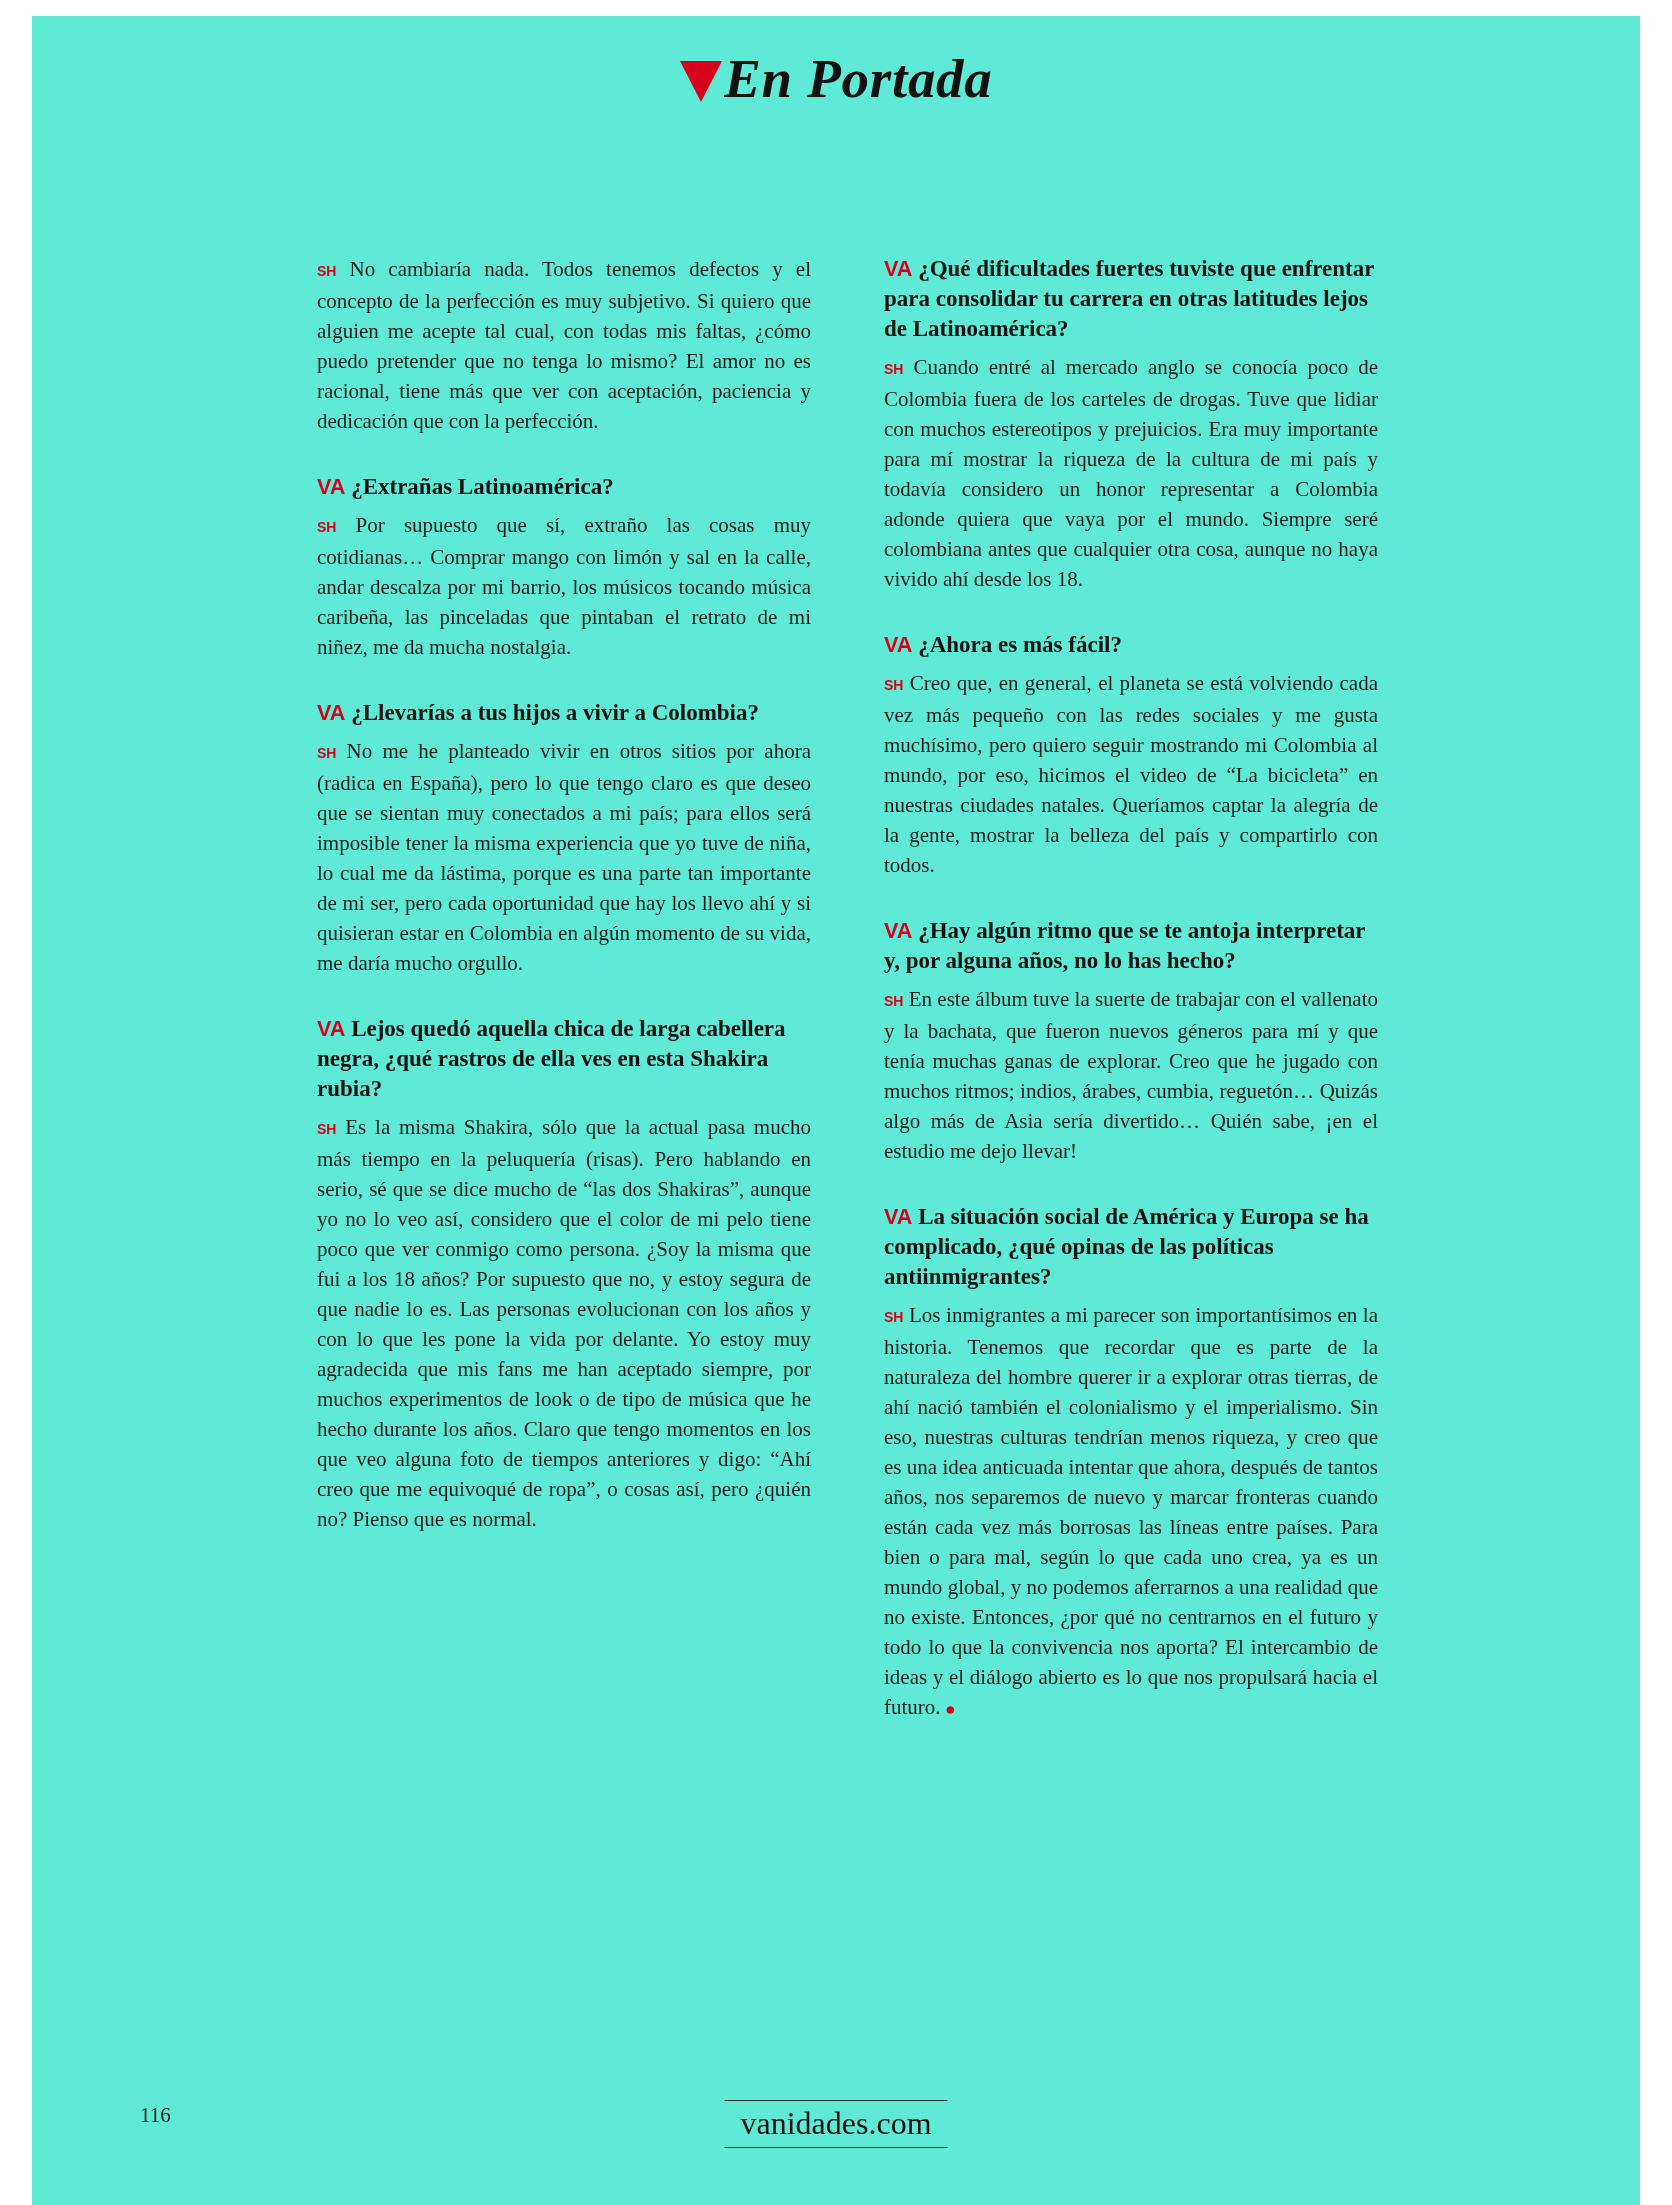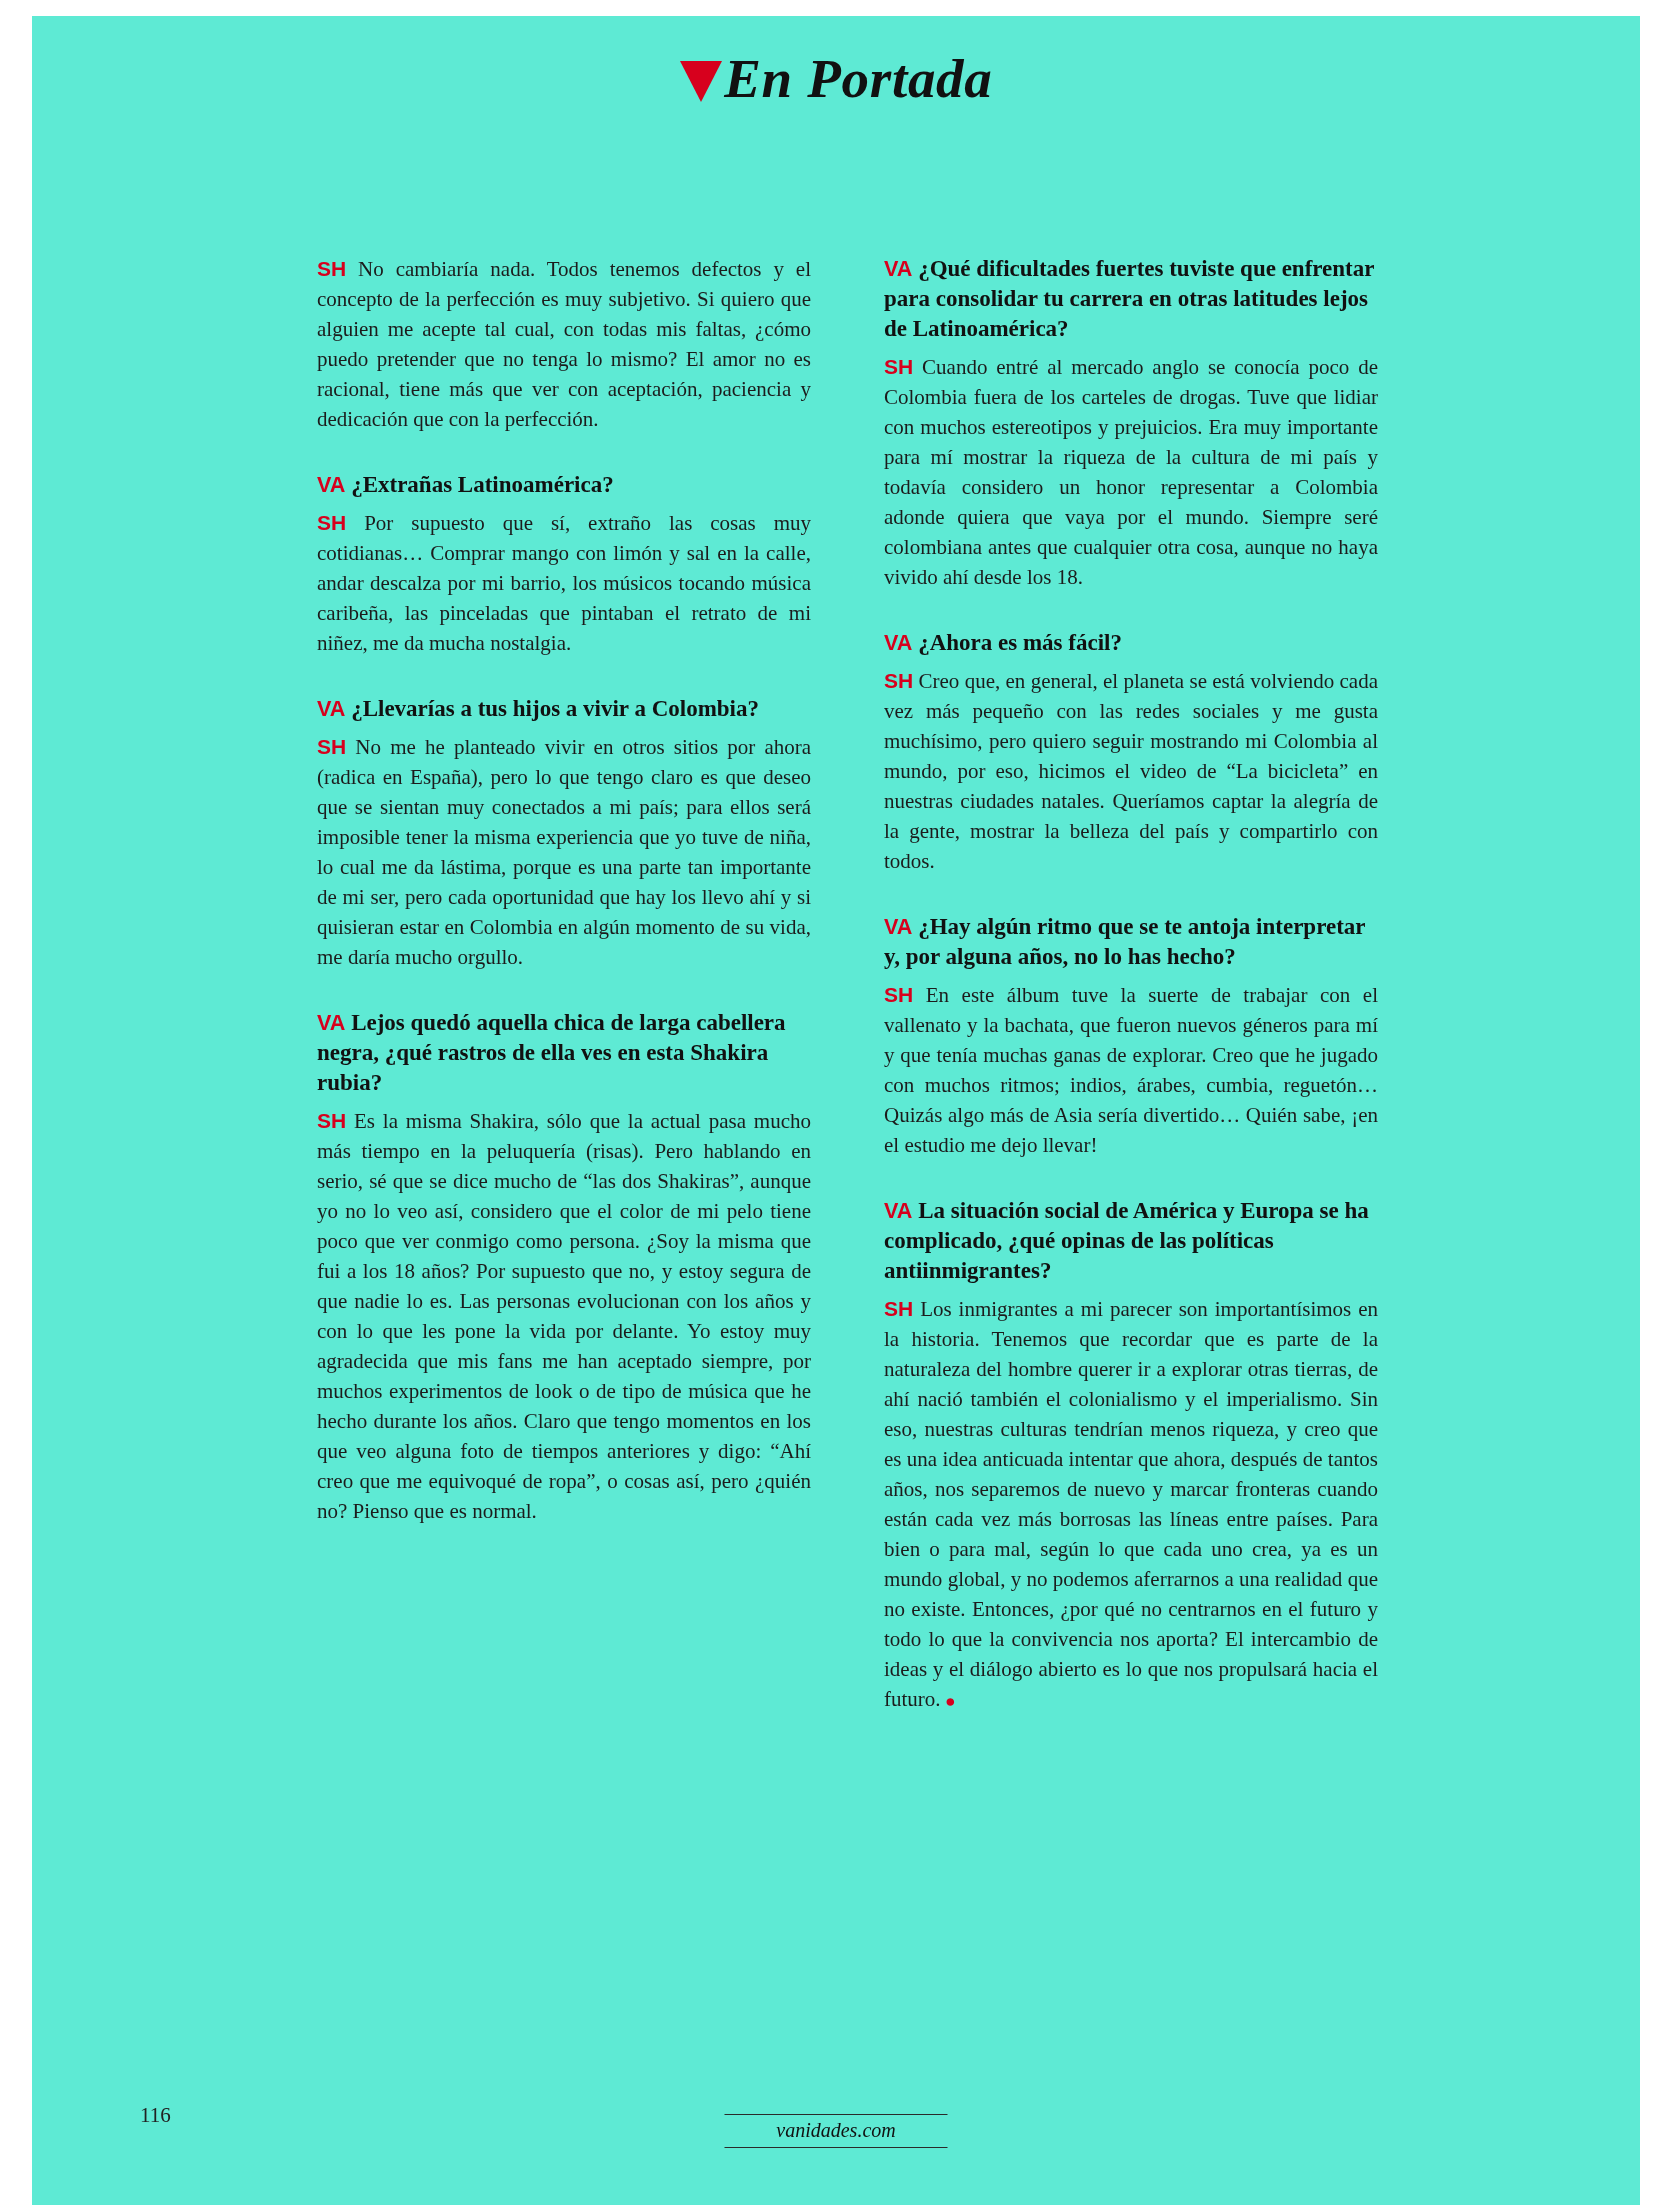--- a/index.html
+++ b/index.html
@@ -67,21 +67,21 @@
     line-height:30px;
     text-align:justify;
     color:#1c1c1c;
   }
   .label{
     font-family:"Liberation Sans", sans-serif;
     font-weight:bold;
     color:var(--accent);
   }
   .question .label{font-size:21.6px;}
-  .answer .label{font-size:21px;}
+  .answer .label{font-size:14px;}
   .end-dot{
     color:var(--accent);
     font-size:17.6px;
     vertical-align:middle;
   }
   
   .footer{
     position:absolute;
     left:0;right:0;
     bottom:73px;
@@ -97,22 +97,21 @@
   .site{
     position:absolute;
     left:50%;
     transform:translateX(-50%);
     bottom:0;
     width:223px;
     text-align:center;
     border-top:1.4px solid #2a2a2a;
     border-bottom:1.4px solid #2a2a2a;
     padding:4px 2.7px 5.4px 2.7px;
-    font-style:italic;
-    font-size:20px;
+    font-size:32px;
     color:#111;
   }
 </style>
 </head>
 <body>
 
 <div class="page">
 
   <header class="header">
     <span class="tri"></span>

